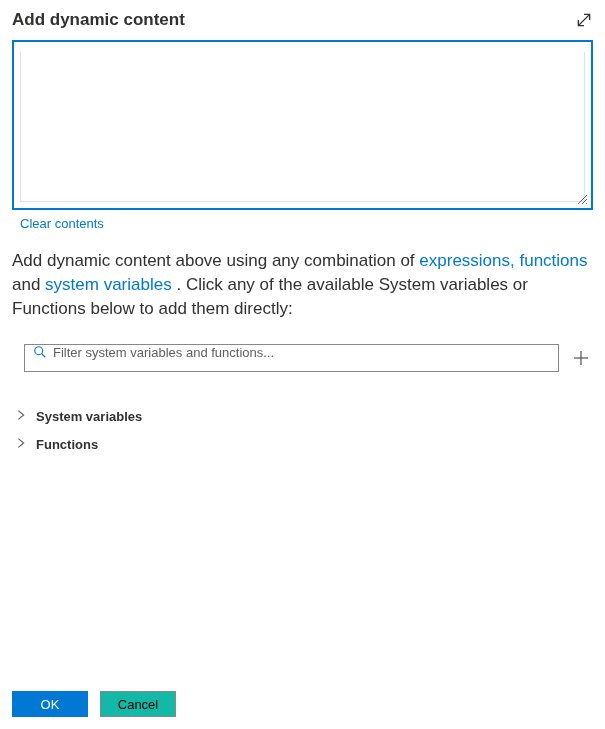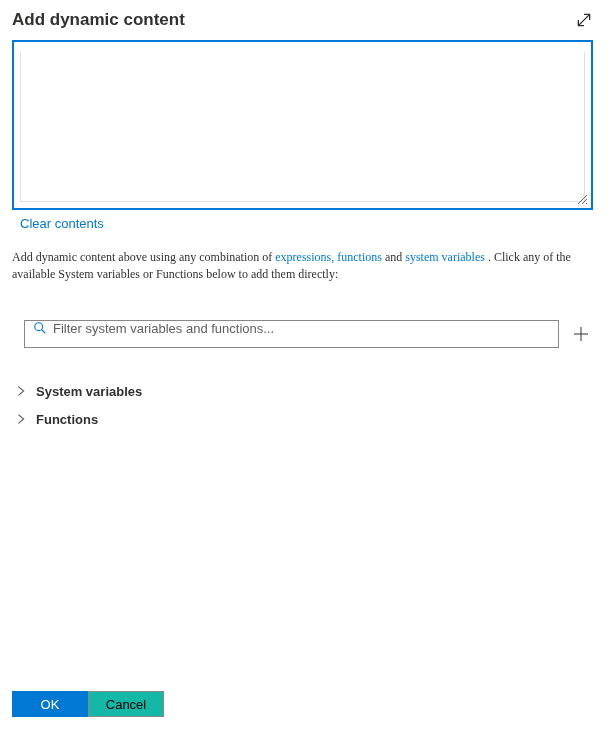--- a/index.html
+++ b/index.html
@@ -69,25 +69,24 @@
     .clear-link {
       color: #0078d4;
       font-size: 13px;
       text-decoration: none;
       cursor: pointer;
       margin-left: 8px;
       display: inline-block;
       margin-bottom: 18px;
     }
     .help-text {
-      font-size: 12px;
+      font-size: 17px;
       color: #323130;
       line-height: 1.4;
-      margin-bottom: 37px;
-      font-family: Liberation Serif, serif;
+      margin-bottom: 24px;
     }
     .help-text a {
       color: #0078d4;
       text-decoration: none;
       cursor: pointer;
     }
     .search-row {
       display: flex;
       align-items: center;
       margin-bottom: 30px;
@@ -149,21 +148,21 @@
     .tree-label {
       font-size: 13px;
       font-weight: 600;
       color: #323130;
     }
     .footer {
       position: absolute;
       bottom: 12px;
       left: 12px;
       display: flex;
-      gap: 0;
+      gap: 12px;
     }
     .btn {
       height: 26px;
       min-width: 76px;
       padding: 0 16px;
       font-size: 13px;
       font-family: inherit;
       cursor: pointer;
       border: 1px solid #8a8886;
       background: #14b8a6;

